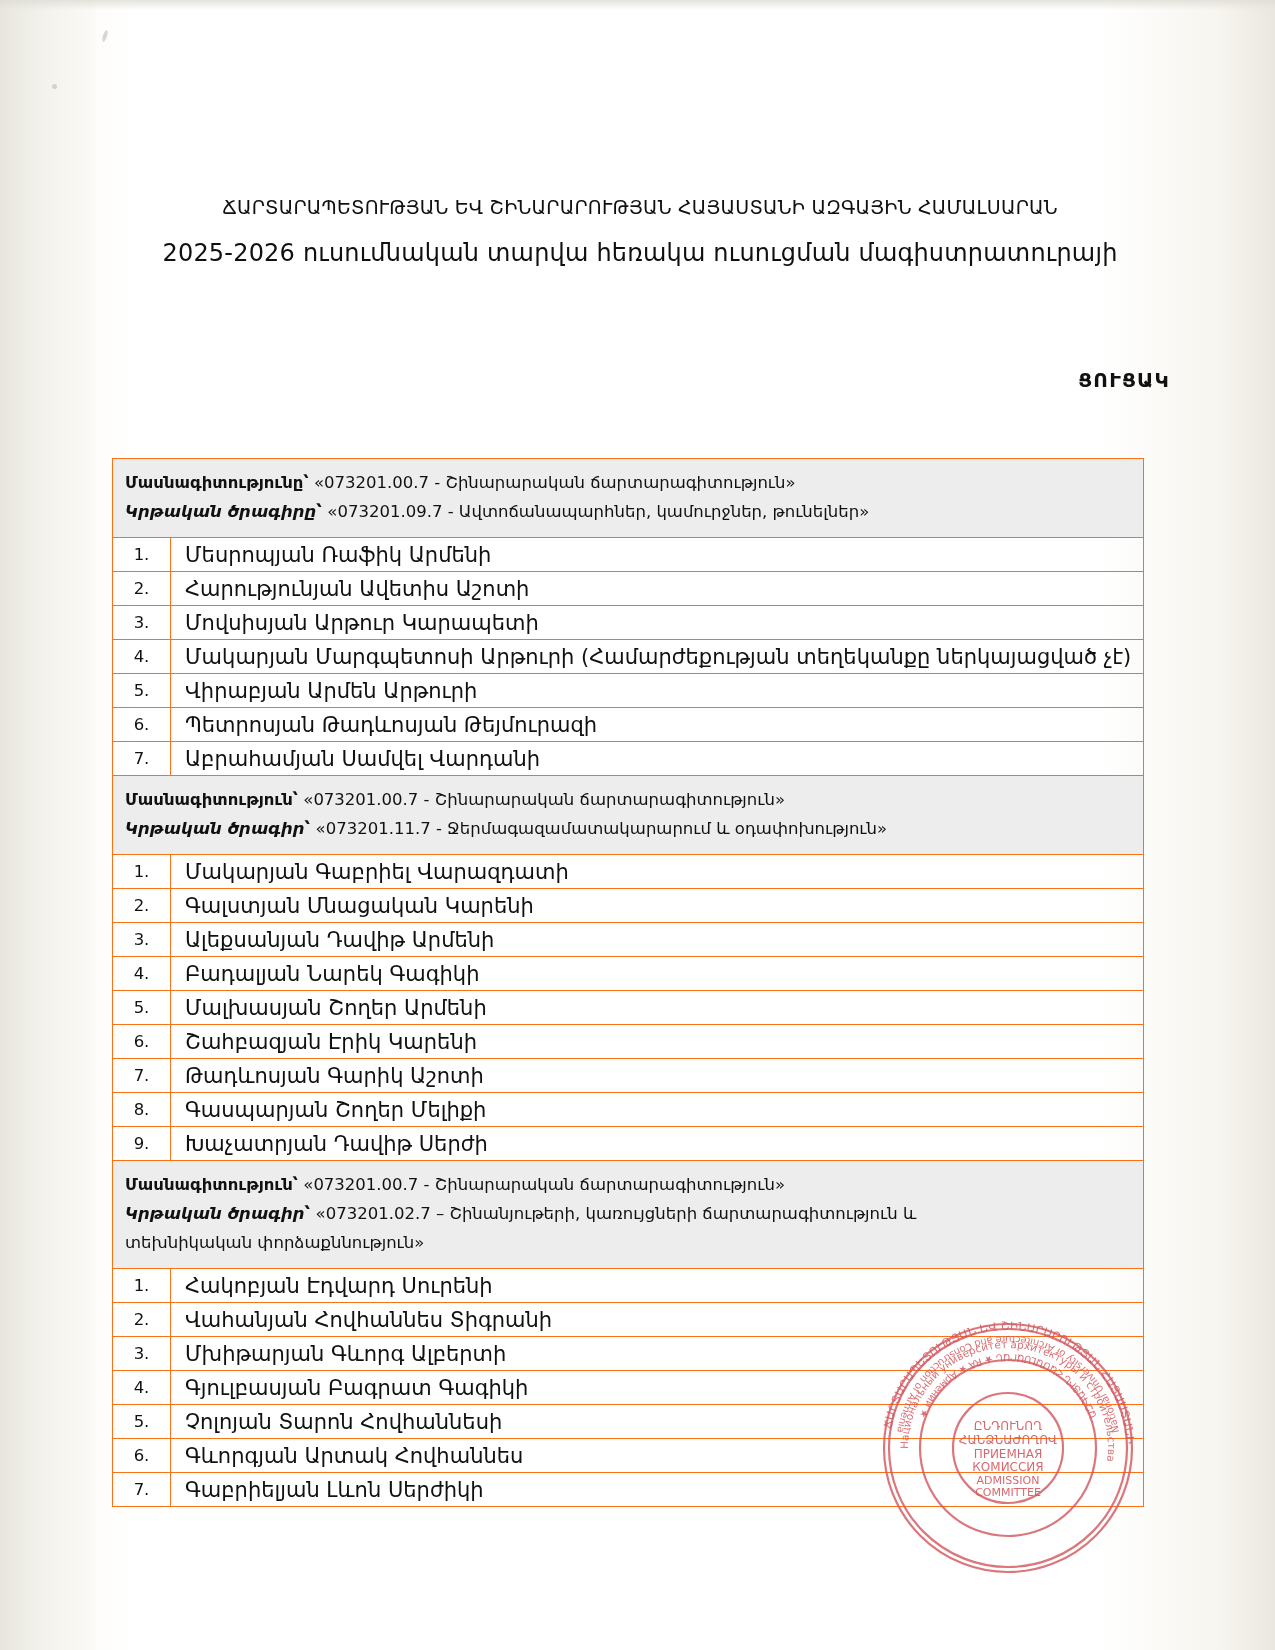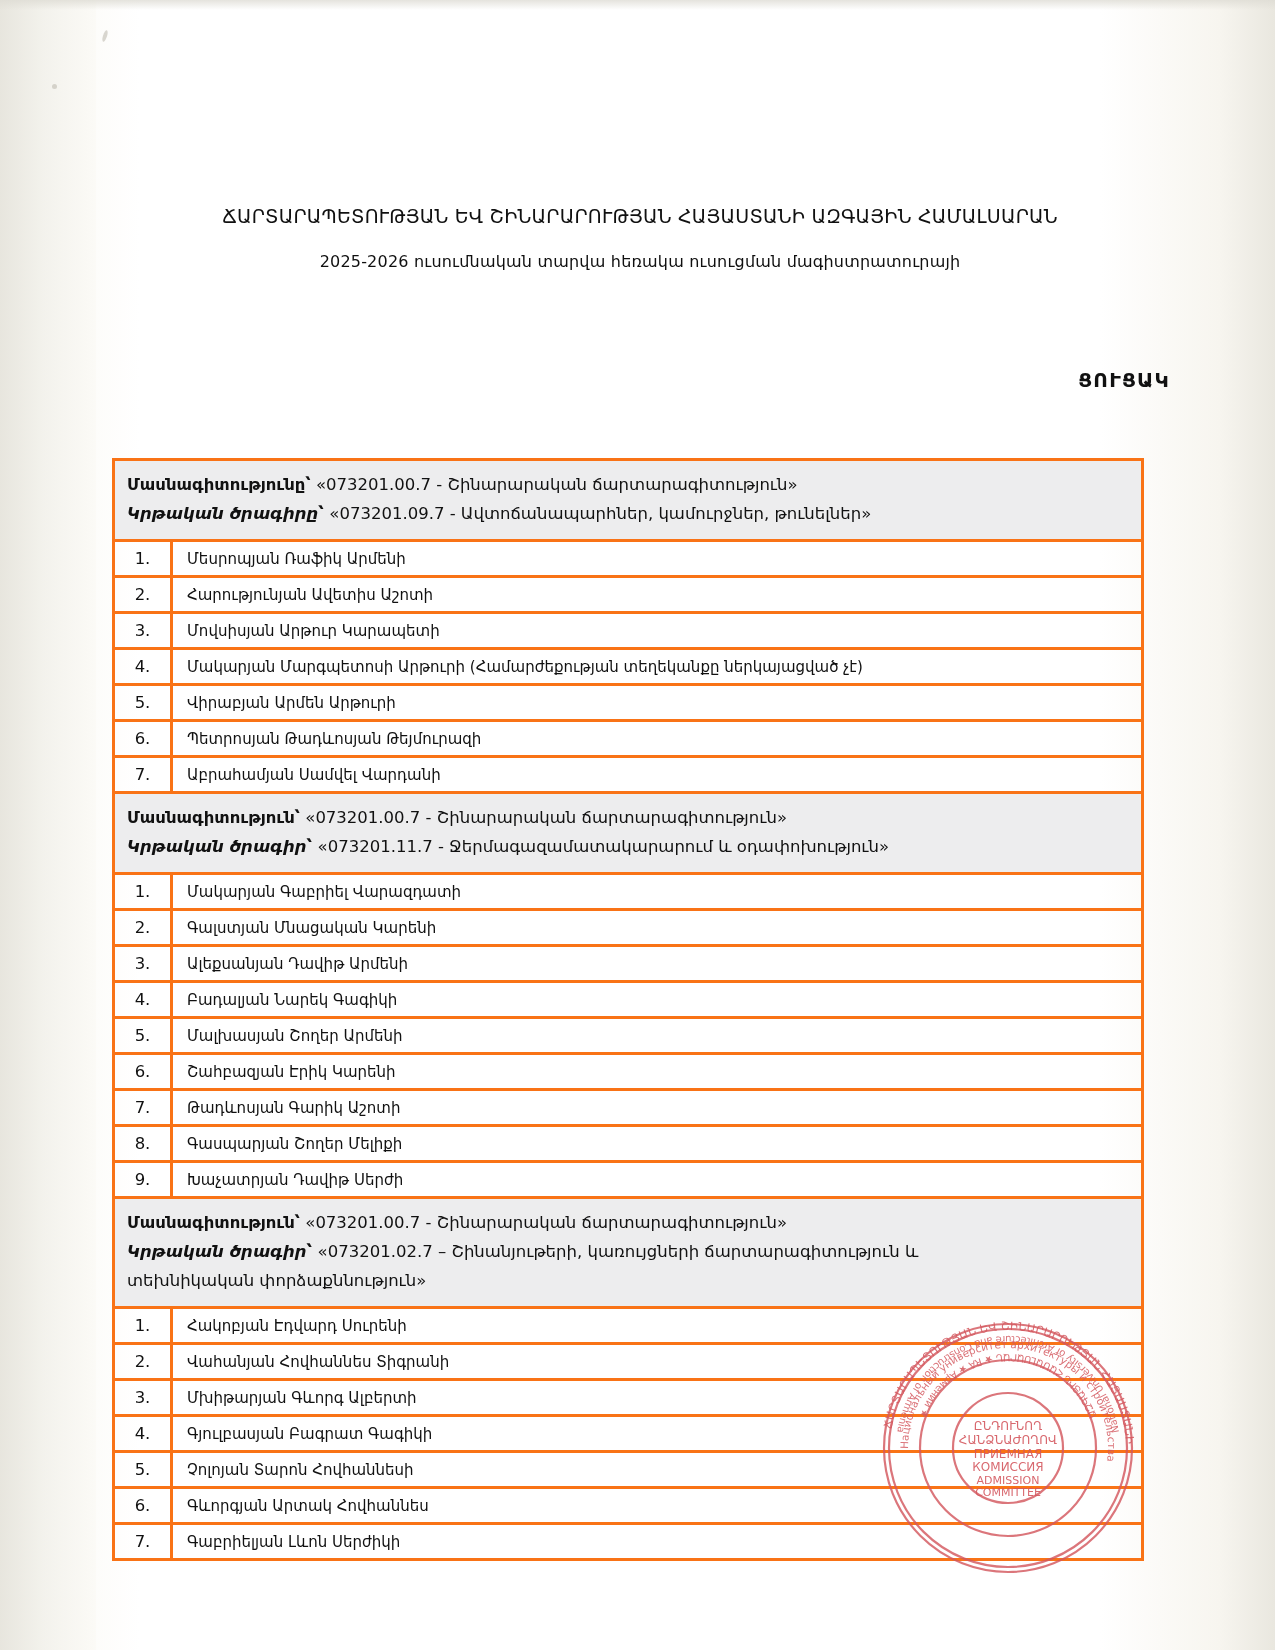--- a/index.html
+++ b/index.html
@@ -43,33 +43,33 @@
   .speck {
     position: absolute;
     background: #b9b6ac;
     border-radius: 50%;
     opacity: .55;
   }
 
   .title-block {
     position: absolute;
     left: 110px;
-    top: 193px;
+    top: 184px;
     width: 1060px;
     text-align: center;
   }
   .title-line {
     font-size: 19.5px;
     letter-spacing: .2px;
     line-height: 46px;
     color: #101010;
     white-space: nowrap;
   }
   .title-line.l1 { font-size: 19px; }
-  .title-line.l2 { font-size: 16px; text-align: center; }
+  .title-line.l2 { font-size: 24px; text-align: center; }
   .title-line.l3 { font-size: 20px; }
   .doc-kind {
     position: absolute;
     left: 110px;
     top: 368px;
     width: 1060px;
     text-align: right;
     font-size: 20px;
     font-weight: 700;
     letter-spacing: 1.2px;
@@ -77,42 +77,42 @@
 
   table.list {
     position: absolute;
     left: 112px;
     top: 458px;
     width: 1032px;
     border-collapse: collapse;
     table-layout: fixed;
   }
   table.list td {
-    border: 3px solid #f97316;
+    border: 1px solid #f97316;
     padding: 0;
     vertical-align: middle;
   }
   .sec-cell {
     background: #ededee;
     padding: 9px 12px 11px 12px !important;
     font-size: 16.5px;
     line-height: 29px;
   }
   .sec-cell .s-line { white-space: nowrap; }
   .sec-cell .s-line.wrap { white-space: normal; }
   .sec-cell b { font-weight: 700; }
   .sec-cell i { font-style: italic; font-weight: 700; }
   .num-cell {
     width: 58px;
     text-align: center;
     font-size: 16.5px;
     height: 33px;
   }
   .name-cell {
-    font-size: 15px;
+    font-size: 21px;
     padding-left: 14px !important;
     height: 33px;
   }
   .row-h td { height: 33px; }
 
   
   .stamp {
     position: absolute;
     left: 872px;
     top: 1312px;

